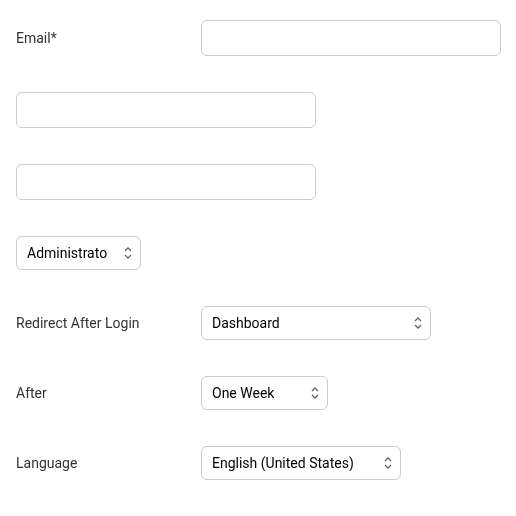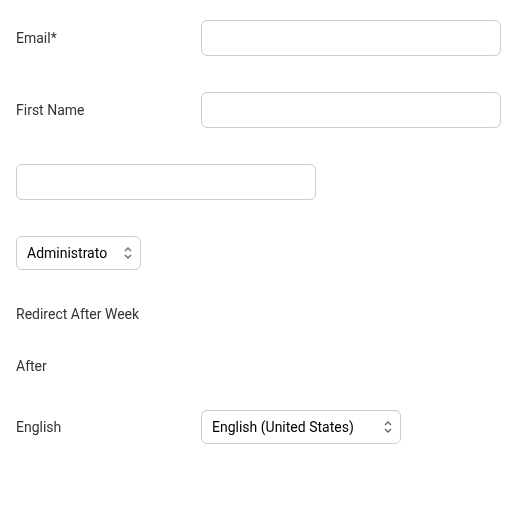--- a/index.html
+++ b/index.html
@@ -75,21 +75,20 @@
 <body>
 
 <div class="form-row">
   <label class="form-label">Email*</label>
   <div class="form-control-wrap">
     <input type="text" class="text-input" value="" style="">
   </div>
 </div>
 
 <div class="form-row">
-  <label class="form-label">First Name</label>
   <div class="form-control-wrap">
     <input type="text" class="text-input" value="" style="">
   </div>
 </div>
 
 <div class="form-row">
   <div class="form-control-wrap">
     <input type="text" class="text-input" value="" style="">
   </div>
 </div>
@@ -104,29 +103,55 @@
         <svg width="10" height="14" viewBox="0 0 10 14">
             <path d="M2 5 L5 2 L8 5" stroke="#666" stroke-width="1.3" fill="none"></path>
             <path d="M2 9 L5 12 L8 9" stroke="#666" stroke-width="1.3" fill="none"></path>
           </svg>
       </span>
     </div>
   </div>
 </div>
 
 <div class="form-row">
-  <label class="form-label">Redirect After Week</label>
+  <label class="form-label">Redirect After Login</label>
+  <div class="form-control-wrap">
+    <div class="select-wrap">
+      <select class="select select-redirect">
+        <option>Dashboard</option>
+      </select>
+      <span class="select-chevrons">
+        <svg width="10" height="14" viewBox="0 0 10 14">
+            <path d="M2 5 L5 2 L8 5" stroke="#666" stroke-width="1.3" fill="none"></path>
+            <path d="M2 9 L5 12 L8 9" stroke="#666" stroke-width="1.3" fill="none"></path>
+          </svg>
+      </span>
+    </div>
+  </div>
 </div>
 
 <div class="form-row">
   <label class="form-label">After</label>
+  <div class="form-control-wrap">
+    <div class="select-wrap">
+      <select class="select select-expiry">
+        <option>One Week</option>
+      </select>
+      <span class="select-chevrons">
+        <svg width="10" height="14" viewBox="0 0 10 14">
+            <path d="M2 5 L5 2 L8 5" stroke="#666" stroke-width="1.3" fill="none"></path>
+            <path d="M2 9 L5 12 L8 9" stroke="#666" stroke-width="1.3" fill="none"></path>
+          </svg>
+      </span>
+    </div>
+  </div>
 </div>
 
 <div class="form-row">
-  <label class="form-label">English</label>
+  <label class="form-label">Language</label>
   <div class="form-control-wrap">
     <div class="select-wrap">
       <select class="select select-language">
         <option>English (United States)</option>
       </select>
       <span class="select-chevrons">
         <svg width="10" height="14" viewBox="0 0 10 14">
             <path d="M2 5 L5 2 L8 5" stroke="#666" stroke-width="1.3" fill="none"></path>
             <path d="M2 9 L5 12 L8 9" stroke="#666" stroke-width="1.3" fill="none"></path>
           </svg>

